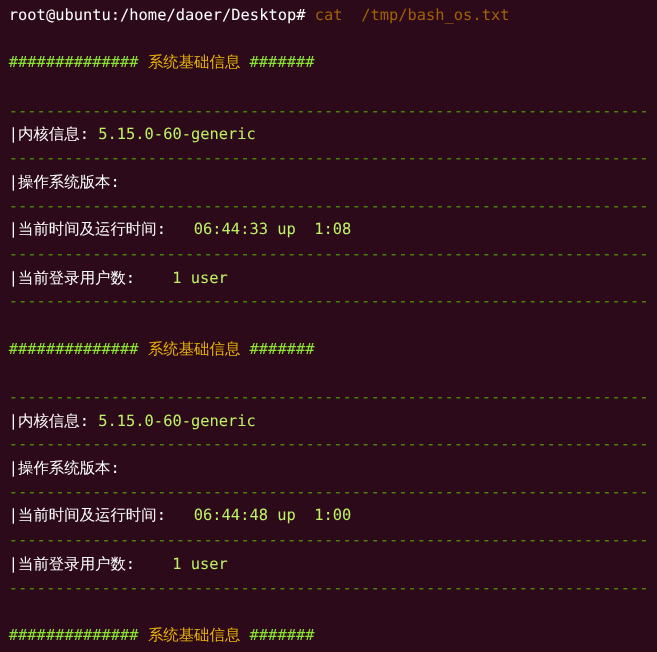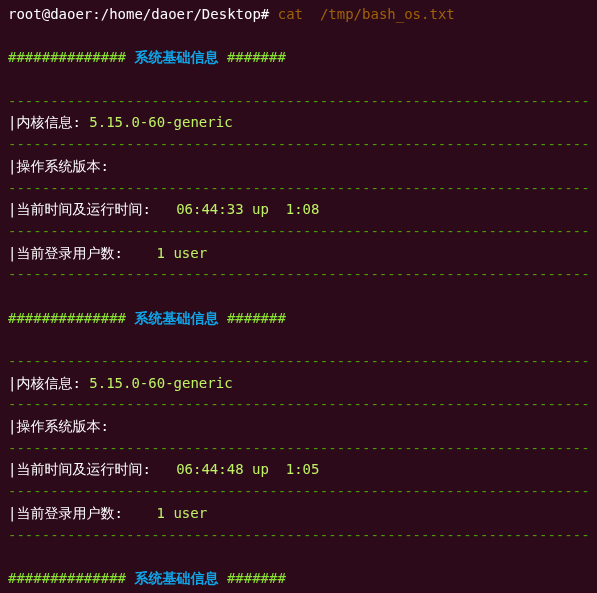--- a/index.html
+++ b/index.html
@@ -24,22 +24,22 @@
     .prompt-user {
       color: #ffffff;
     }
     .prompt-cmd {
       color: #a16207;
     }
     .hash-marks {
       color: #8ae234;
     }
     .section-title {
-      color: #0ea5e9;
-      font-weight: bold;
+      color: #eab308;
+      font-weight: normal;
       margin-top: 22px;
     }
     .divider {
       color: #4e9a06;
       white-space: pre;
       overflow: hidden;
     }
     .label {
       color: #ffffff;
       text-align: right;
@@ -50,21 +50,21 @@
     .blank-line {
       height: 1.55em;
     }
     .row {
       white-space: pre;
     }
   </style>
 </head>
 <body>
 
-<div class="prompt-line"><span class="prompt-user">root@daoer:/home/daoer/Desktop#</span> <span class="prompt-cmd">cat  /tmp/bash_os.txt</span></div>
+<div class="prompt-line"><span class="prompt-user">root@ubuntu:/home/daoer/Desktop#</span> <span class="prompt-cmd">cat  /tmp/bash_os.txt</span></div>
 
 <div class="blank-line"></div>
 
 <div class="row"><span class="hash-marks">##############</span><span class="section-title"> 系统基础信息 </span><span class="hash-marks">#######</span></div>
 
 <div class="blank-line"></div>
 
 <div class="divider">------------------------------------------------------------------------</div>
 <div class="row"><span class="label">|内核信息: </span><span class="value-red">5.15.0-60-generic</span></div>
 <div class="divider">------------------------------------------------------------------------</div>
@@ -79,21 +79,21 @@
 
 <div class="row"><span class="hash-marks">##############</span><span class="section-title"> 系统基础信息 </span><span class="hash-marks">#######</span></div>
 
 <div class="blank-line"></div>
 
 <div class="divider">------------------------------------------------------------------------</div>
 <div class="row"><span class="label">|内核信息: </span><span class="value-red">5.15.0-60-generic</span></div>
 <div class="divider">------------------------------------------------------------------------</div>
 <div class="row"><span class="label">|操作系统版本:</span></div>
 <div class="divider">------------------------------------------------------------------------</div>
-<div class="row"><span class="label">|当前时间及运行时间:   </span><span class="value-red">06:44:48 up  1:05</span></div>
+<div class="row"><span class="label">|当前时间及运行时间:   </span><span class="value-red">06:44:48 up  1:00</span></div>
 <div class="divider">------------------------------------------------------------------------</div>
 <div class="row"><span class="label">|当前登录用户数:    </span><span class="value-red">1 user</span></div>
 <div class="divider">------------------------------------------------------------------------</div>
 
 <div class="blank-line"></div>
 
 <div class="row"><span class="hash-marks">##############</span><span class="section-title"> 系统基础信息 </span><span class="hash-marks">#######</span></div>
 
 <div class="blank-line"></div>
 

